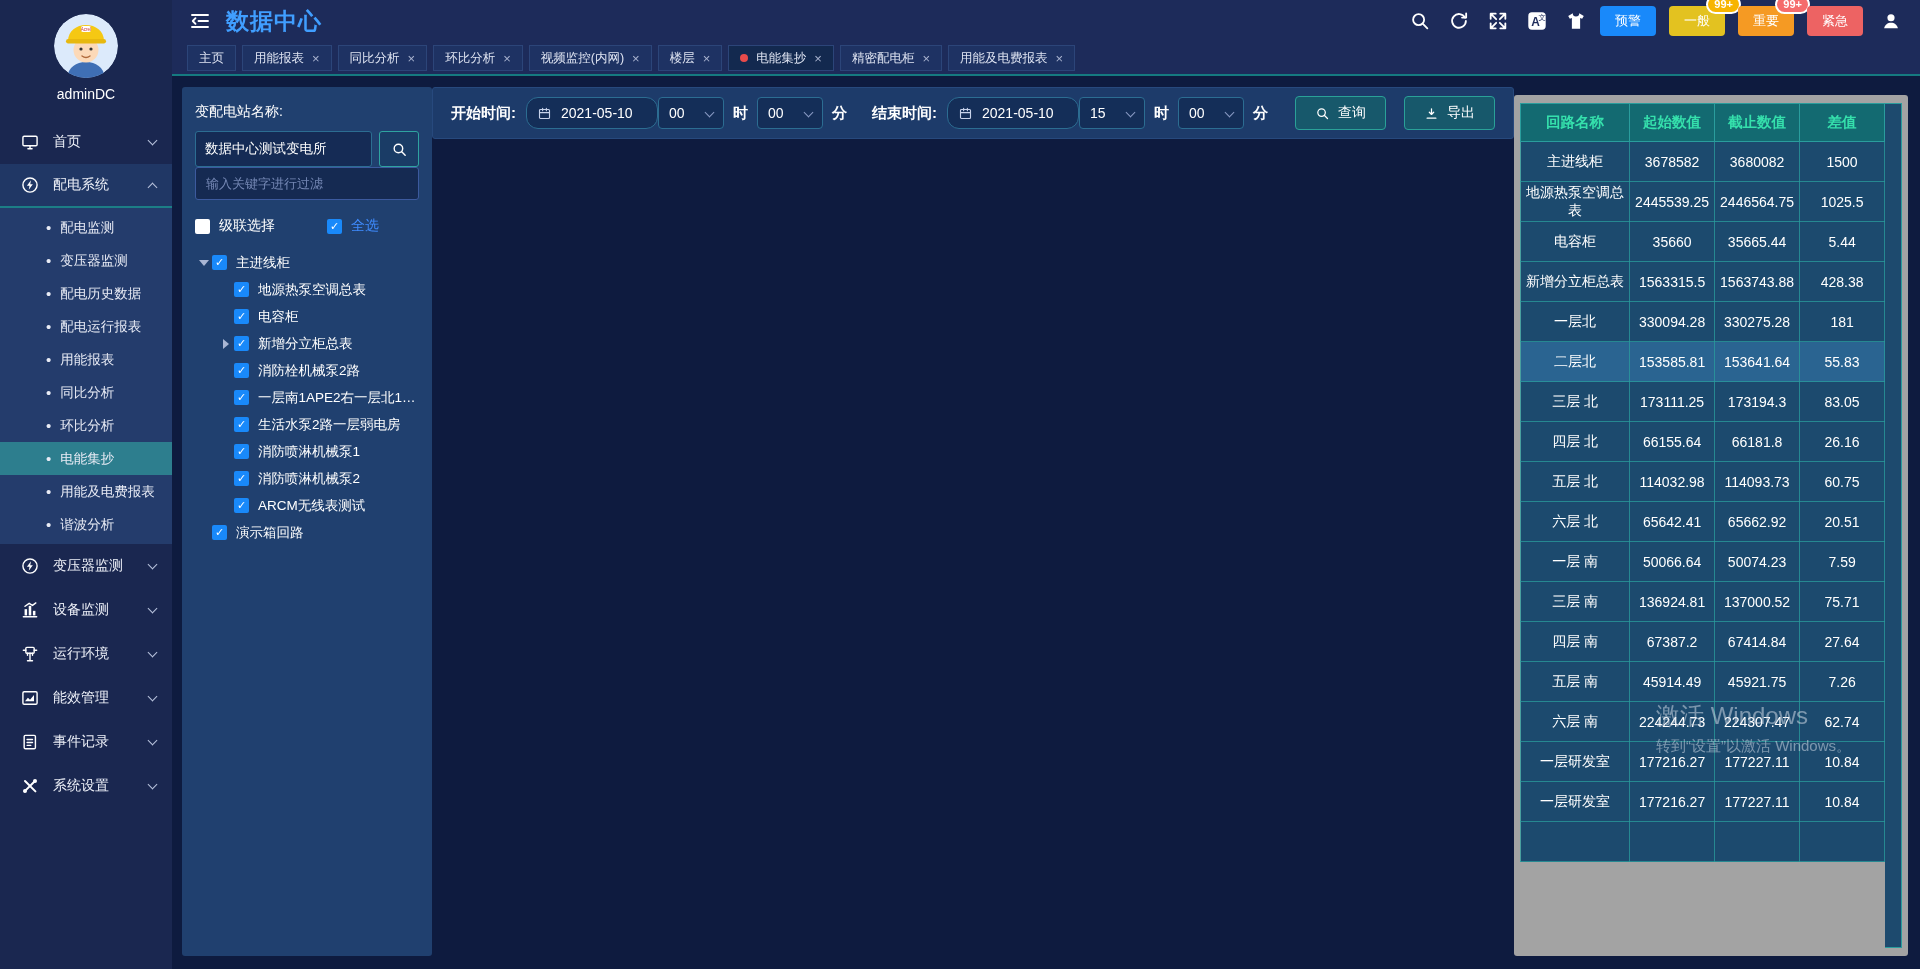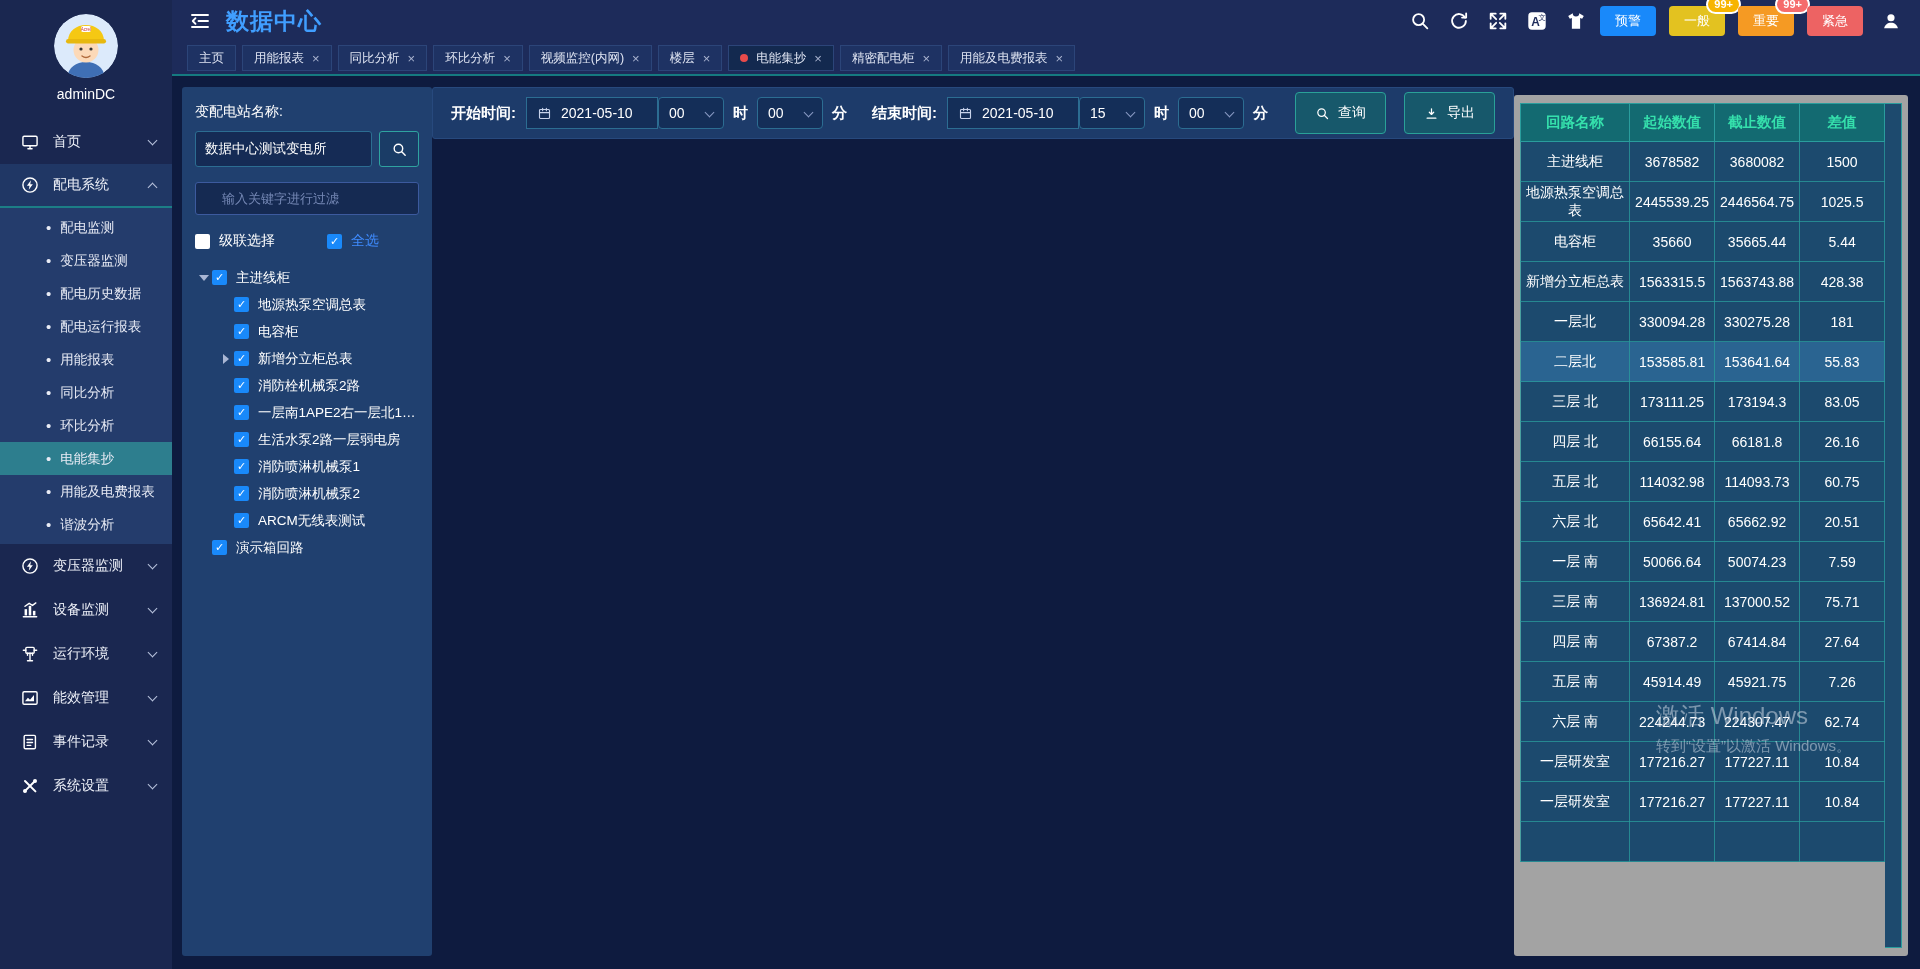--- a/index.html
+++ b/index.html
@@ -55,22 +55,22 @@
   .filter-panel { width:250px; flex-shrink:0; background:#20406f; border-radius:3px;
     padding:16px 13px; display:flex; flex-direction:column; overflow:hidden; }
   .station-label { color:#fff; font-size:14px; margin-bottom:10px; }
   .station-row { display:flex; }
   .station-input { flex:1; min-width:0; height:36px; background:#152b55; border:1px solid #2c6d92;
     border-radius:3px; color:#fff; font-size:13.5px; padding:0 9px; outline:none; }
   .station-search-btn { width:40px; height:36px; margin-left:7px; background:#1a3c66;
     border:1px solid #2fa3a0; border-radius:3px; cursor:pointer; display:flex;
     align-items:center; justify-content:center; flex-shrink:0; }
   .station-search-btn svg { width:17px; height:17px; }
-  .filter-input { height:33px; margin-top:15px; width:100%; background:#152a52;
-    border:1px solid #3c5a9e; border-radius:3px; color:#fff; padding:0 26px; font-size:13px; outline:none; }
+  .filter-input { height:33px; width:100%; background:#152a52;
+    border:1px solid #3c5a9e; border-radius:3px; color:#fff; padding:0 10px; font-size:13px; outline:none; }
   input::placeholder { color:#7487b4; }
   .check-row { display:flex; align-items:center; margin-top:17px; font-size:14px; color:#fff; }
   .checkbox { width:15px; height:15px; border-radius:2px; flex-shrink:0; display:flex;
     align-items:center; justify-content:center; font-size:11px; cursor:pointer; }
   .checkbox.checked { background:#1989fa; color:#fff; }
   .checkbox.unchecked { background:#ffffff; }
   .check-label { margin-left:9px; cursor:default; }
   .select-all-wrap { margin-left:52px; display:flex; align-items:center; }
   .select-all-label { color:#3f8cff; margin-left:9px; }
 
@@ -86,29 +86,29 @@
   .tree-label { margin-left:9px; overflow:hidden; text-overflow:ellipsis; }
 
   
   .main-panel { flex:1; display:flex; flex-direction:row; min-width:0; }
   .query-bar { height:52px; flex-shrink:0; background:#1d3b6a; border:1px solid #27497d;
     border-radius:3px; display:flex; align-items:center; padding:0 18px; color:#fff;
     font-size:15px; font-weight:bold; }
   .q-label { margin-right:10px; white-space:nowrap; }
   .unit { margin:0 9px; }
   .date-input { width:132px; height:32px; background:#142e58; border:1px solid #2c6d92;
-    border-radius:0; display:flex; align-items:center; padding:0 10px; gap:9px; color:#fff;
+    border-radius:12px; display:flex; align-items:center; padding:0 10px; gap:9px; color:#fff;
     font-size:14px; font-weight:normal; cursor:pointer; flex-shrink:0; }
   .date-input svg { width:15px; height:15px; }
   .hour-select { width:66px; height:32px; background:#142e58; border:1px solid #2c6d92;
     border-radius:4px; display:flex; align-items:center; justify-content:space-between;
     padding:0 10px; color:#fff; font-size:14px; font-weight:normal; cursor:pointer; flex-shrink:0; }
   .hour-select .chev { margin:0 0 2px 0; border-color:#8a9bc4; }
   .end-label { margin-left:16px; }
-  .btn { height:42px; background:#17586b; border:1px solid #2aa198; border-radius:4px;
+  .btn { height:34px; background:#17586b; border:1px solid #2aa198; border-radius:4px;
     color:#fff; font-size:14px; font-weight:normal; display:flex; align-items:center;
     gap:8px; padding:0 19px; margin-left:18px; cursor:pointer; flex-shrink:0; }
   .btn svg { width:15px; height:15px; }
 
   .table-card { flex:1; margin-top:8px; background:#a3a3a3; border-radius:3px;
     padding:8px 6px; display:flex; align-items:flex-start; overflow:hidden; position:relative; }
   table { border-collapse:collapse; table-layout:fixed; width:calc(100% - 17px); }
   th { height:38px; background:#136a71; color:#35e0ac; font-size:14.5px; font-weight:bold;
     border:1px solid #2a9d9d; text-align:center; cursor:pointer; }
   td { height:40px; background:#1c4a6e; color:#fff; font-size:14px; text-align:center;

